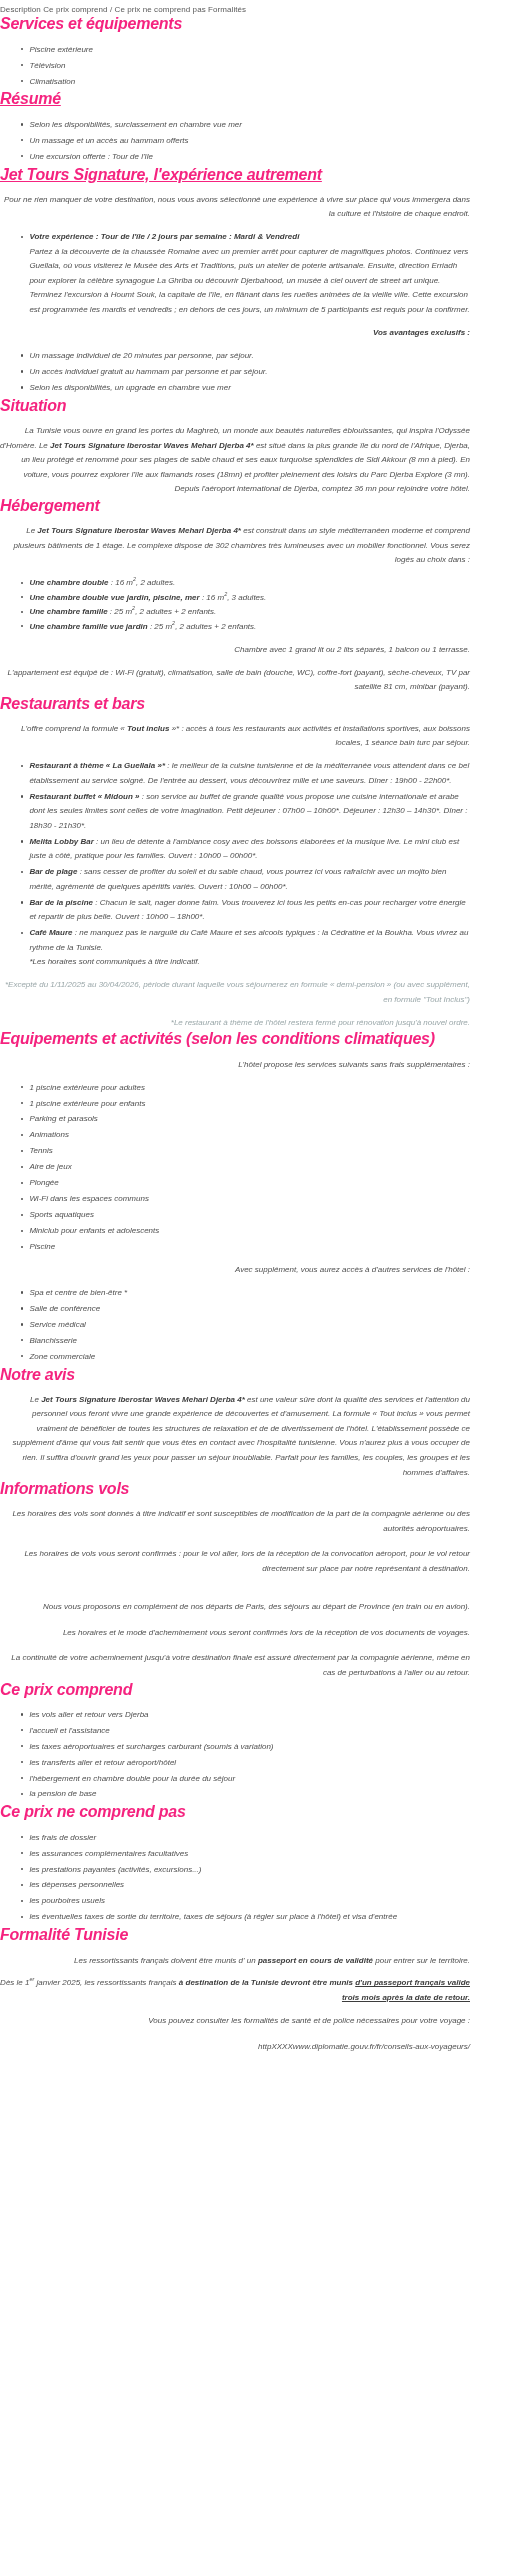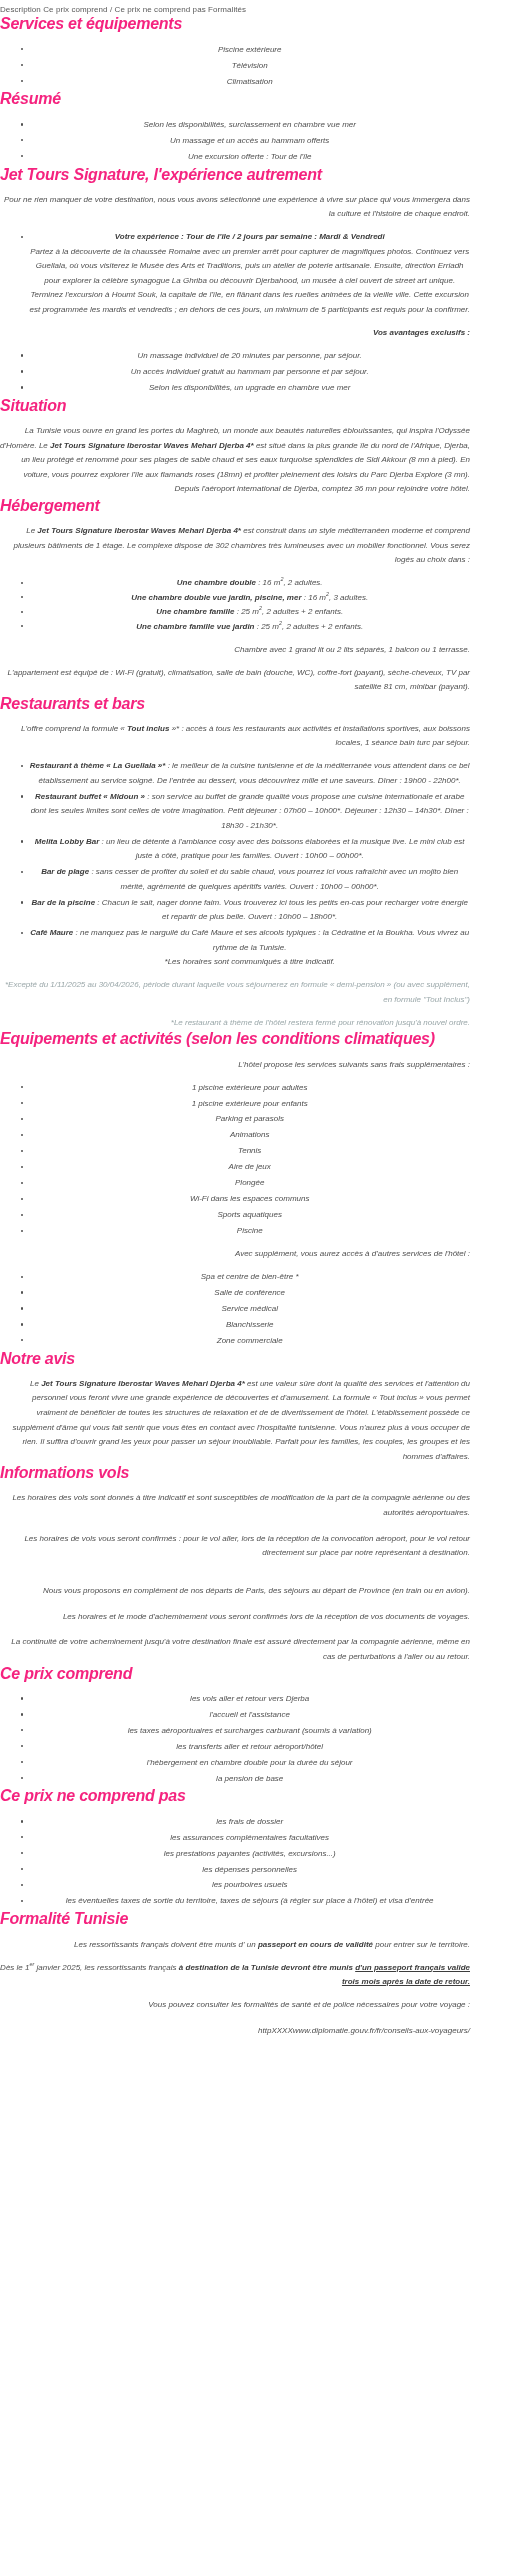--- a/index.html
+++ b/index.html
@@ -30,31 +30,30 @@
     color: #f5237f;
     font-size: 16px;
     font-weight: bold;
     font-style: italic;
     letter-spacing: -0.015em;
     margin: 0;
     padding: 0;
     line-height: 1.18;
   }
   .sp-title-top { margin-top: 24px; }
-  .sp-title-tight { margin-top: 18px; }
+  .sp-title-tight { margin-top: 18px; text-decoration: underline; }
   .sp-title-big { margin-top: 43px; }
   .sp-title-huge { margin-top: 56px; }
 
   p.para, ul.bullets, div.block {
     font-size: 8px;
     font-style: italic;
     line-height: 1.82;
     color: #4f4f4f;
     margin: 0;
-    text-align: center;
   }
   p.para {
     margin-top: 8.4px;
     text-align: right;
   }
   p.tight { margin-top: 11px; }
   p.muted { color: #9aa7a9; }
 
   ul.bullets {
     margin: 8.4px 0 0 0;
@@ -153,20 +152,21 @@
   <ul class="bullets">
     <li>1 piscine extérieure pour adultes</li>
     <li>1 piscine extérieure pour enfants</li>
     <li>Parking et parasols</li>
     <li>Animations</li>
     <li>Tennis</li>
     <li>Aire de jeux</li>
     <li>Plongée</li>
     <li>Wi-Fi dans les espaces communs</li>
     <li>Sports aquatiques</li>
+    <li>Miniclub pour enfants et adolescents</li>
     <li>Piscine</li>
   </ul>
   <p class="para">Avec supplément, vous aurez accès à d'autres services de l'hôtel :</p>
   <ul class="bullets">
     <li>Spa et centre de bien-être *</li>
     <li>Salle de conférence</li>
     <li>Service médical</li>
     <li>Blanchisserie</li>
     <li>Zone commerciale</li>
   </ul>

